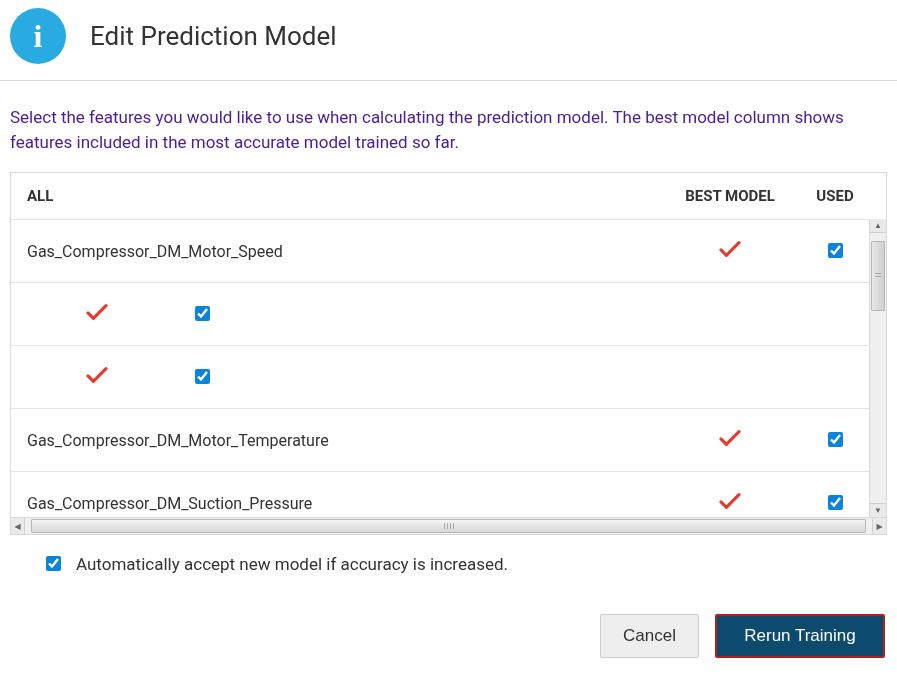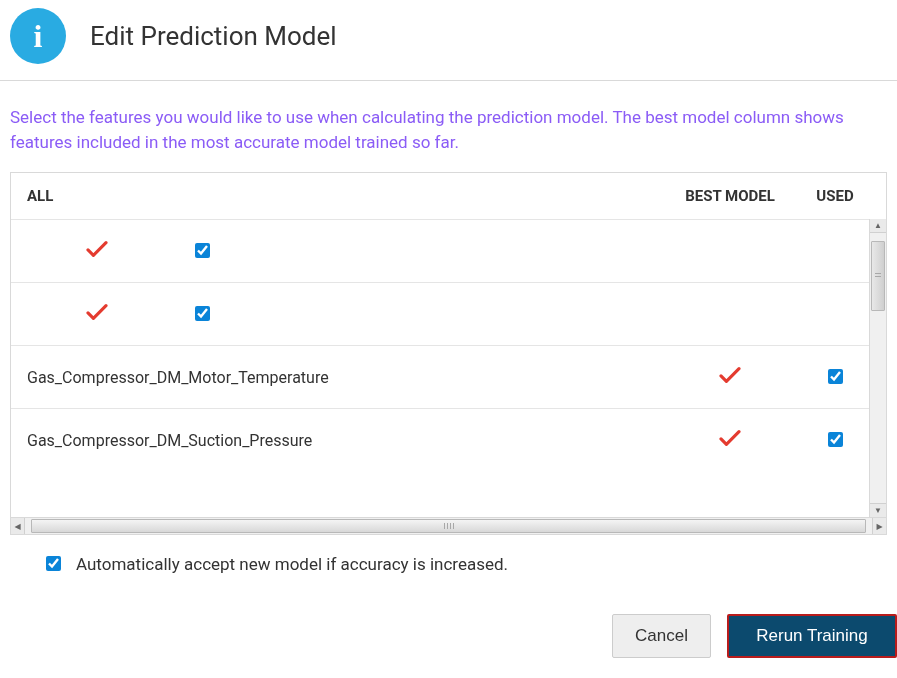--- a/index.html
+++ b/index.html
@@ -40,21 +40,21 @@
   }
   .title {
     font-size: 26px;
     font-weight: 400;
     color: #333;
   }
   .description {
     padding: 24px 10px 18px 10px;
     font-size: 17px;
     line-height: 1.45;
-    color: #8b5cf6;
+    color: #4c1d95;
   }
   .table-wrap {
     margin: 0 10px;
     border: 1px solid #d9d9d9;
     position: relative;
   }
   .thead {
     display: flex;
     align-items: center;
     padding: 14px 16px;
@@ -145,21 +145,21 @@
     background: repeating-linear-gradient(to right,#a8a8a8 0 1px,transparent 1px 3px);
   }
 
   .auto-accept {
     display:flex; align-items:center; gap:12px;
     padding: 18px 10px 0 10px;
     font-size:17px; color:#333;margin-left:32px;
   }
   .footer {
     display:flex; justify-content:flex-end; gap:16px;
-    padding: 40px 0 0 12px;
+    padding: 40px 12px 0 12px;
   }
   .btn {
     font-size:17px;
     padding: 10px 22px;
     border-radius:2px;
     cursor:pointer;
     min-width:90px;
     text-align:center;
   }
   .btn-cancel {
@@ -188,20 +188,27 @@
     <div class="thead">
       <div class="col-all">ALL</div>
       <div class="col-best">BEST MODEL</div>
       <div class="col-used">USED</div>
     </div>
 
     <div class="tbody">
 
       <div id="rows-container">
           <div class="row">
+            <div class="col-all">Gas_Compressor_DM_Motor_Speed</div>
+            <div class="col-best"><span class="check-red"><svg viewBox="0 0 24 20">
+                  <path d="M2 11 L8 17 L22 3" fill="none" stroke="#e43b2f" stroke-width="3.5" stroke-linecap="round" stroke-linejoin="round"></path>
+                </svg></span></div>
+            <div class="col-used"><input type="checkbox" class="blue" checked="" style=""></div>
+          </div>
+          <div class="row">
             <div class="col-best"><span class="check-red"><svg viewBox="0 0 24 20">
                   <path d="M2 11 L8 17 L22 3" fill="none" stroke="#e43b2f" stroke-width="3.5" stroke-linecap="round" stroke-linejoin="round"></path>
                 </svg></span></div>
             <div class="col-used"><input type="checkbox" class="blue" checked="" style=""></div>
           </div>
           <div class="row">
             <div class="col-best"><span class="check-red"><svg viewBox="0 0 24 20">
                   <path d="M2 11 L8 17 L22 3" fill="none" stroke="#e43b2f" stroke-width="3.5" stroke-linecap="round" stroke-linejoin="round"></path>
                 </svg></span></div>
             <div class="col-used"><input type="checkbox" class="blue" checked="" style=""></div>

